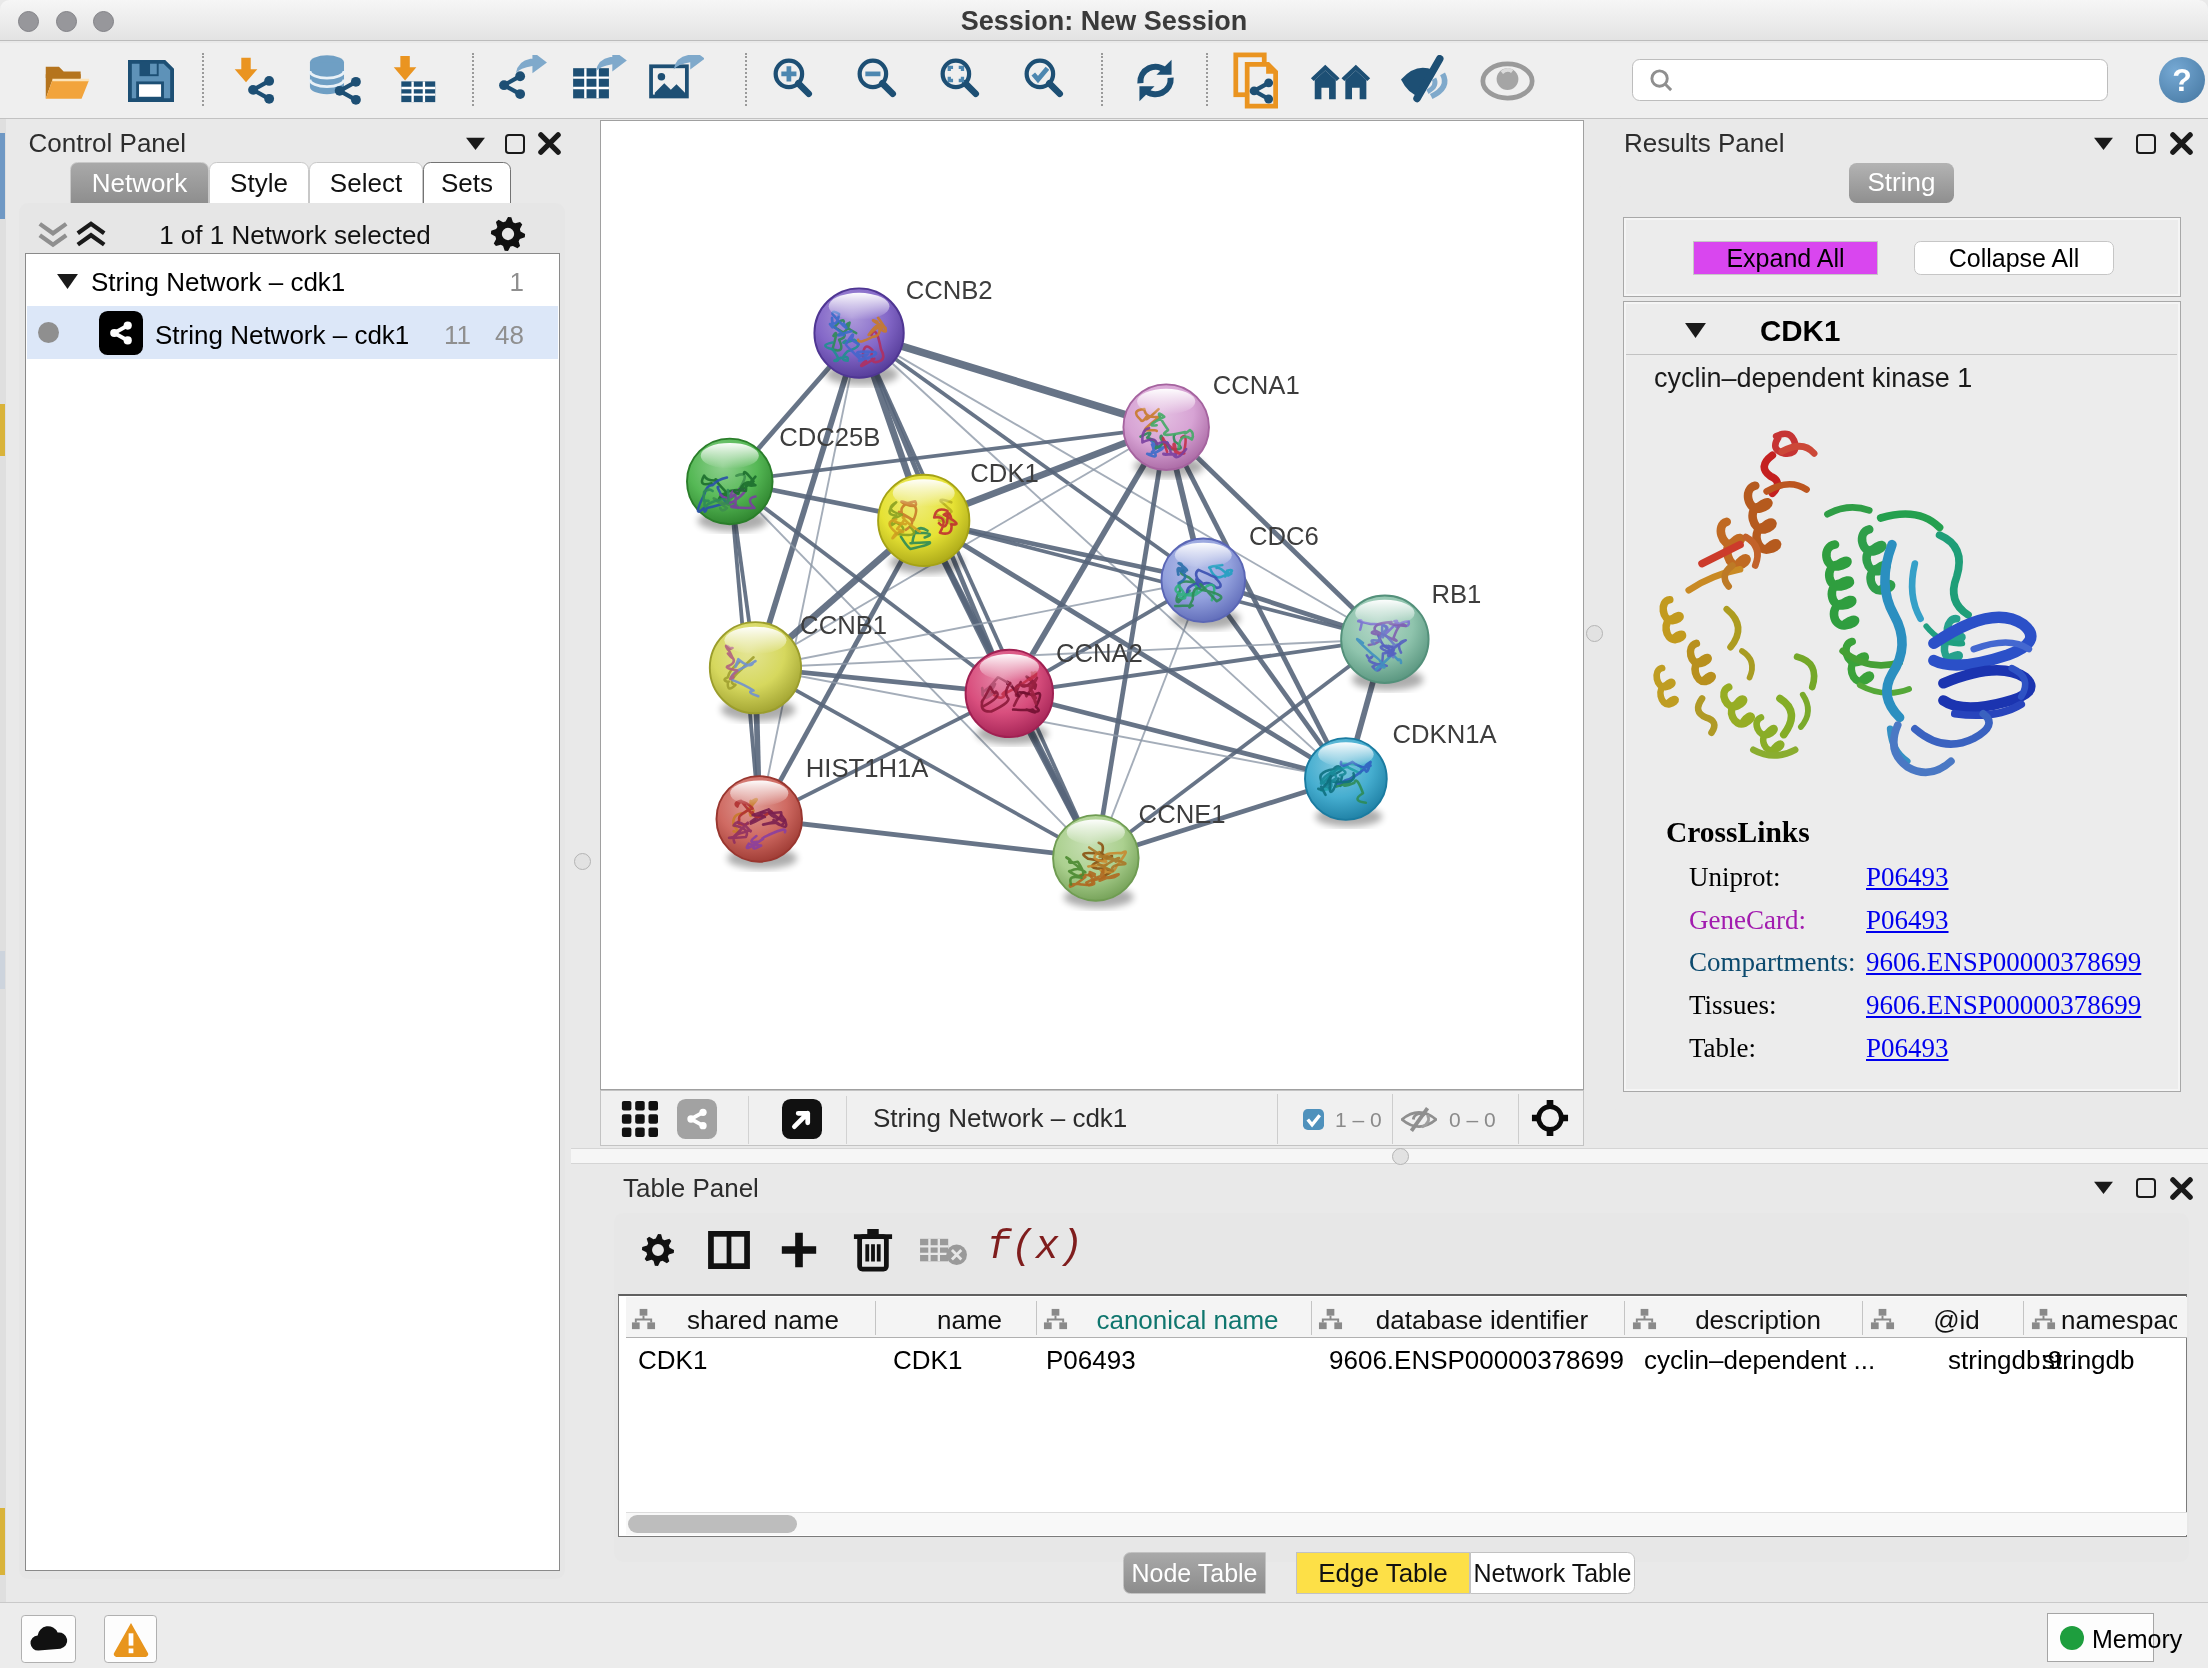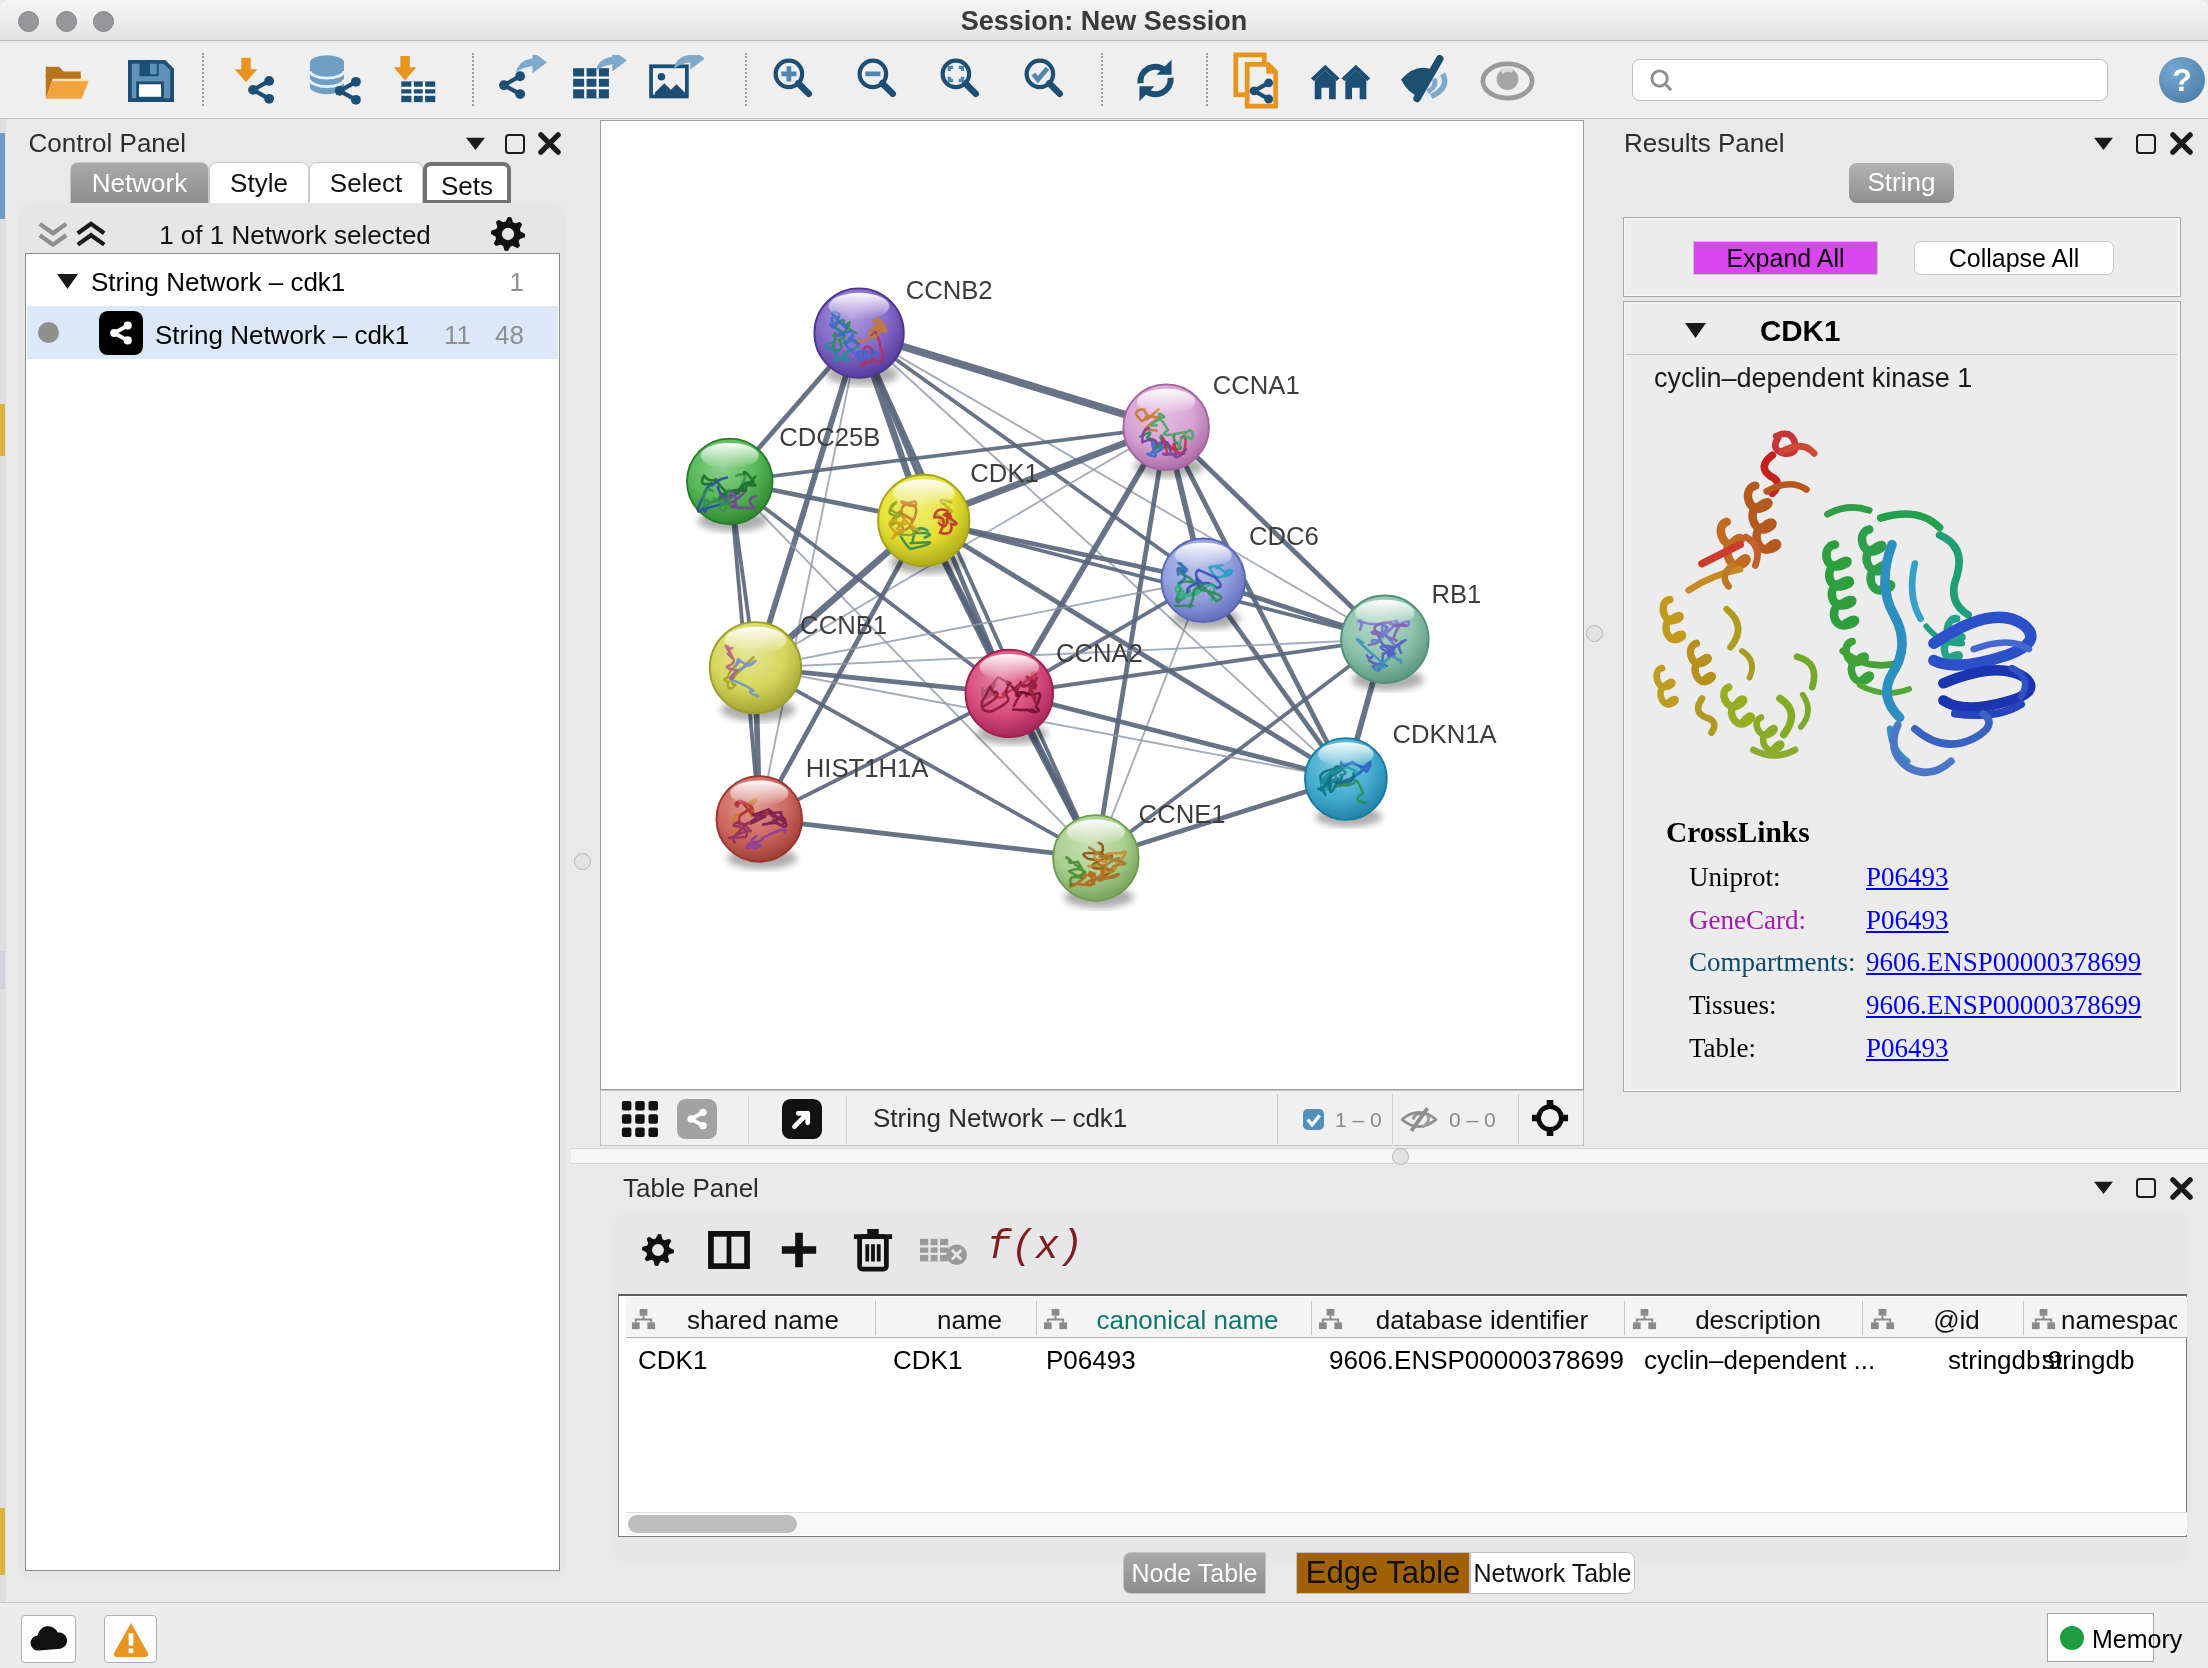--- a/index.html
+++ b/index.html
@@ -144,21 +144,21 @@
 <svg style="position:absolute;left:464px;top:135px" width="23" height="17" viewBox="0 0 24 18">
     <path d="M2 3 h20 l-10 13 z" fill="#1a1a1a"></path>
   </svg>
 <div class="abs" style="left:505px;top:134px;width:20px;height:20px;border:2.9px solid #1a1a1a;border-radius:3.8px"></div>
 <svg style="position:absolute;left:538px;top:132px" width="23" height="23" viewBox="0 0 24 24">
     <path d="M3 3 L21 21 M21 3 L3 21" stroke="#1a1a1a" stroke-width="5.5" stroke-linecap="round"></path>
   </svg>
 <div class="abs" style="left:70px;top:162px;width:139px;height:42px;background:linear-gradient(#a9a9a9,#8e8e8e);color:#fff;border-radius:7.6px 7.6px 0 0;border:1px solid #c8c8c8;font-size:26px;text-align:center;line-height:40px">Network</div>
 <div class="abs" style="left:209px;top:162px;width:100px;height:42px;background:#fff;color:#111;border-radius:7.6px 7.6px 0 0;border:1px solid #c8c8c8;font-size:26px;text-align:center;line-height:40px">Style</div>
 <div class="abs" style="left:309px;top:162px;width:114px;height:42px;background:#fff;color:#111;border-radius:7.6px 7.6px 0 0;border:1px solid #c8c8c8;font-size:26px;text-align:center;line-height:40px">Select</div>
-<div class="abs" style="left:423px;top:162px;width:88px;height:42px;background:#fff;color:#111;border-radius:7.6px 7.6px 0 0;border:4px solid #737373;font-size:26px;text-align:center;line-height:40px">Sets</div>
+<div class="abs" style="left:423px;top:162px;width:88px;height:42px;background:#fff;color:#111;border-radius:7.6px 7.6px 0 0;border:1px solid #737373;font-size:26px;text-align:center;line-height:40px">Sets</div>
 <div class="abs" style="left:19px;top:203px;width:546px;height:1376px;background:#e6e6e6;border-radius:9.5px"></div>
 <svg style="position:absolute;left:36px;top:220px" width="34" height="28.5" viewBox="0 0 36 30">
     <path d="M4 4 l14 10 14 -10 M4 16 l14 10 14 -10" stroke="#8f8f8f" stroke-width="4.5" fill="none"></path>
   </svg>
 <svg style="position:absolute;left:74px;top:220px" width="34" height="28.5" viewBox="0 0 36 30">
     <path d="M4 14 l14 -10 14 10 M4 26 l14 -10 14 10" stroke="#1a1a1a" stroke-width="4.5" fill="none"></path>
   </svg>
 <div class="abs" style="left:124px;top:220px;width:342px;text-align:center;font-size:26px;color:#111">1 of 1 Network selected</div>
 <svg style="position:absolute;left:489px;top:215px" width="38" height="38" viewBox="0 0 40 40">
     <path d="M 38.0 20.0 L 37.7 23.5 L 32.5 25.2 L 31.2 27.5 L 32.7 32.7 L 30.0 35.0 L 25.2 32.5 L 22.6 33.2 L 20.0 38.0 L 16.5 37.7 L 14.8 32.5 L 12.5 31.2 L 7.3 32.7 L 5.0 30.0 L 7.5 25.2 L 6.8 22.6 L 2.0 20.0 L 2.3 16.5 L 7.5 14.8 L 8.8 12.5 L 7.3 7.3 L 10.0 5.0 L 14.8 7.5 L 17.4 6.8 L 20.0 2.0 L 23.5 2.3 L 25.2 7.5 L 27.5 8.8 L 32.7 7.3 L 35.0 10.0 L 32.5 14.8 L 33.2 17.4 Z M 26.5 20 A 6.5 6.5 0 1 0 13.5 20 A 6.5 6.5 0 1 0 26.5 20 Z" fill="#111" fill-rule="evenodd"></path>
@@ -628,21 +628,21 @@
 <div class="abs" style="left:638px;top:1345px;font-size:26px;color:#000;white-space:nowrap">CDK1</div>
 <div class="abs" style="left:893px;top:1345px;font-size:26px;color:#000;white-space:nowrap">CDK1</div>
 <div class="abs" style="left:1046px;top:1345px;font-size:26px;color:#000;white-space:nowrap">P06493</div>
 <div class="abs" style="left:1329px;top:1345px;font-size:26px;color:#000;white-space:nowrap">9606.ENSP00000378699</div>
 <div class="abs" style="left:1644px;top:1345px;font-size:26px;color:#000;white-space:nowrap">cyclin–dependent ...</div>
 <div class="abs" style="left:1948px;top:1345px;font-size:26px;color:#000;white-space:nowrap">stringdb:9...</div>
 <div class="abs" style="left:2042px;top:1345px;font-size:26px;color:#000;white-space:nowrap">stringdb</div>
 <div class="abs" style="left:626px;top:1512px;width:1561px;height:23px;background:#f8f8f8;border-top:1px solid #ddd"></div>
 <div class="abs" style="left:628px;top:1515px;width:169px;height:18px;background:#bdbdbd;border-radius:9.5px"></div>
 <div class="abs" style="left:1123px;top:1552px;width:143px;height:42px;background:linear-gradient(#a9a9a9,#8c8c8c);color:#fff;border-radius:7.6px 0 0 7.6px;border:1px solid #c2c2c2;font-size:25px;text-align:center;line-height:40px">Node Table</div>
-<div class="abs" style="left:1296px;top:1552px;width:174px;height:42px;background:#a16207;color:#111;border-radius:0 0 0 0;border:1px solid #c2c2c2;font-size:31px;text-align:center;line-height:40px">Edge Table</div>
+<div class="abs" style="left:1296px;top:1552px;width:174px;height:42px;background:#fde047;color:#111;border-radius:0 0 0 0;border:1px solid #c2c2c2;font-size:26px;text-align:center;line-height:40px">Edge Table</div>
 <div class="abs" style="left:1470px;top:1552px;width:165px;height:42px;background:#fff;color:#111;border-radius:0 7.6px 7.6px 0;border:1px solid #c2c2c2;font-size:25px;text-align:center;line-height:40px">Network Table</div>
 <div class="abs" style="left:0;top:1602px;width:2208px;height:67px;background:#ececec;border-top:1.9px solid #c9c9c9"></div>
 <div class="abs" style="left:21px;top:1615px;width:55px;height:48px;background:#fdfdfd;border:1.9px solid #b0b0b0;border-radius:3.8px"></div>
 <svg style="position:absolute;left:28.5px;top:1624px" width="42" height="28.5" viewBox="0 0 44 30">
     <path d="M10 28 a8 8 0 0 1 -1 -16 a11 11 0 0 1 21 -3 a8.5 8.5 0 0 1 3 17 z" fill="#111"></path>
   </svg>
 <div class="abs" style="left:104px;top:1615px;width:53px;height:48px;background:#fdfdfd;border:1.9px solid #b0b0b0;border-radius:3.8px"></div>
 <svg style="position:absolute;left:112px;top:1621px" width="38" height="36" viewBox="0 0 40 38">
     <path d="M20 2 L38 34 a3 3 0 0 1 -3 4 h-30 a3 3 0 0 1 -3 -4 z" fill="#e8951d"></path>
     <rect x="17.5" y="13" width="5" height="13" fill="#fff"></rect>

